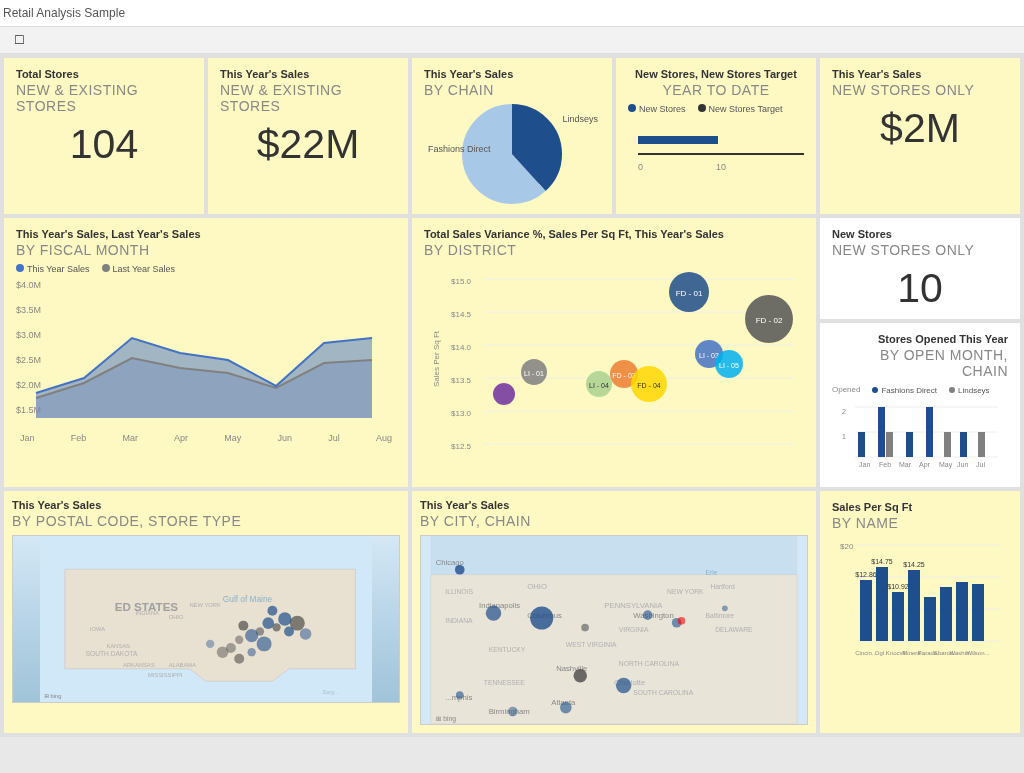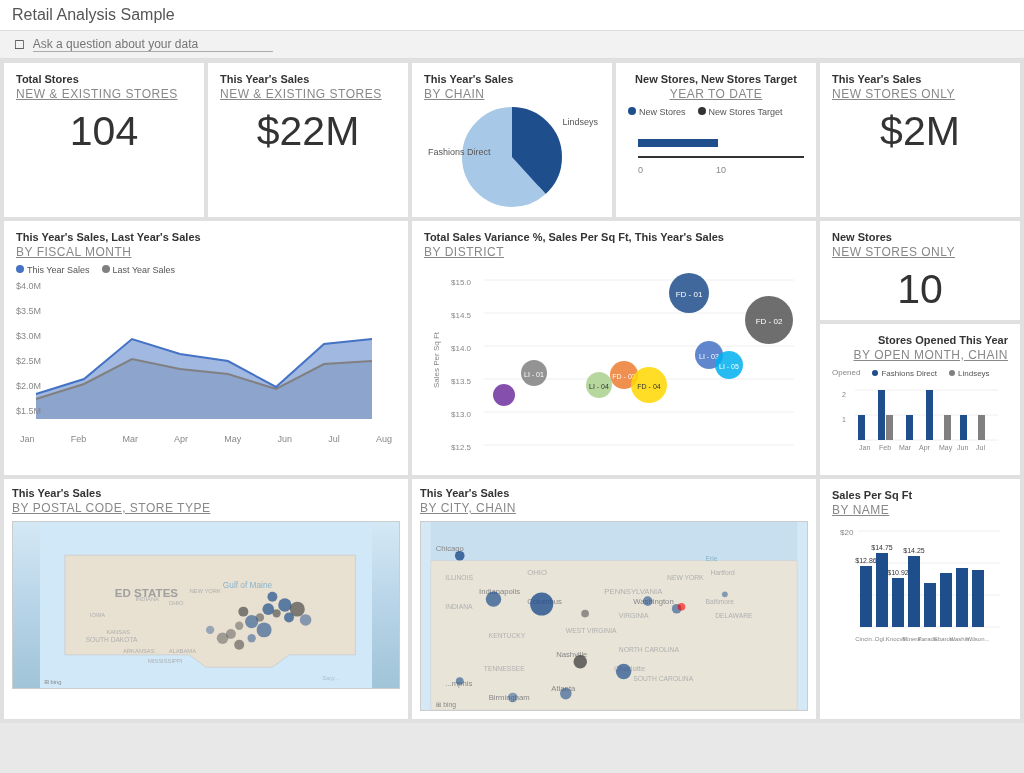--- a/index.html
+++ b/index.html
@@ -1,27 +1,27 @@
 <!DOCTYPE html>
 <html><head>
   <meta charset="utf-8">
   <style>
     * { box-sizing: border-box; margin: 0; padding: 0; }
     body { font-family: 'Segoe UI', Arial, sans-serif; background: #e8e8e8; font-size: 12px; color: #333; }
     
-    .app-bar { background: #fff; padding: 6px 12px; font-size: 16px; color: #555; border-bottom: 1px solid #ddd; }
+    .app-bar { background: #fff; padding: 6px 3px; font-size: 12px; color: #555; border-bottom: 1px solid #ddd; }
     
     .qa-bar { background: #f2f2f2; padding: 6px 14px; border-bottom: 1px solid #ddd; display: flex; align-items: center; gap: 8px; }
     .qa-bar input { border: none; border-bottom: 1px solid #aaa; background: transparent; font-size: 12px; color: #555; width: 240px; outline: none; }
     
     .dashboard { display: grid; grid-template-columns: 1fr 1fr 1fr 1fr 1fr; grid-template-rows: auto auto auto; gap: 4px; padding: 4px; background: #e0e0e0; }
 
-    .card { background: #ffffff; padding: 10px 12px; position: relative; overflow: hidden; }
+    .card { background: #fef9c3; padding: 10px 12px; position: relative; overflow: hidden; }
     .card-title { font-size: 11px; font-weight: 600; color: #333; margin-bottom: 2px; }
-    .card-subtitle { font-size: 12px; color: #888; text-transform: uppercase; letter-spacing: 0.5px; margin-bottom: 6px; text-decoration: underline; }
+    .card-subtitle { font-size: 14px; color: #888; text-transform: uppercase; letter-spacing: 0.5px; margin-bottom: 6px; }
     .card-big-number { font-size: 41px; font-weight: 300; color: #333; line-height: 1; margin-top: 10px; text-align: center; }
 
     
     .card-total-stores { grid-column: 1; grid-row: 1; }
     .card-this-year-sales-1 { grid-column: 2; grid-row: 1; }
     .card-this-year-sales-chain { grid-column: 3; grid-row: 1; }
     .card-new-stores-target { grid-column: 4; grid-row: 1; text-align: center; }
     .card-this-year-sales-new { grid-column: 5; grid-row: 1; }
 
     
@@ -47,21 +47,20 @@
   </style>
 </head>
 <body>
 
 <div class="app-bar">
   <span>Retail Analysis Sample</span>
 </div>
 
 <div class="qa-bar">
   <span>☐</span>
-  <input type="text" placeholder="Ask a question about your data" style="">
 </div>
 
 <div class="dashboard">
 
   <div class="card card-total-stores">
     <div class="card-title">Total Stores</div>
     <div class="card-subtitle">NEW &amp; EXISTING STORES</div>
     <div class="card-big-number">104</div>
   </div>
 

